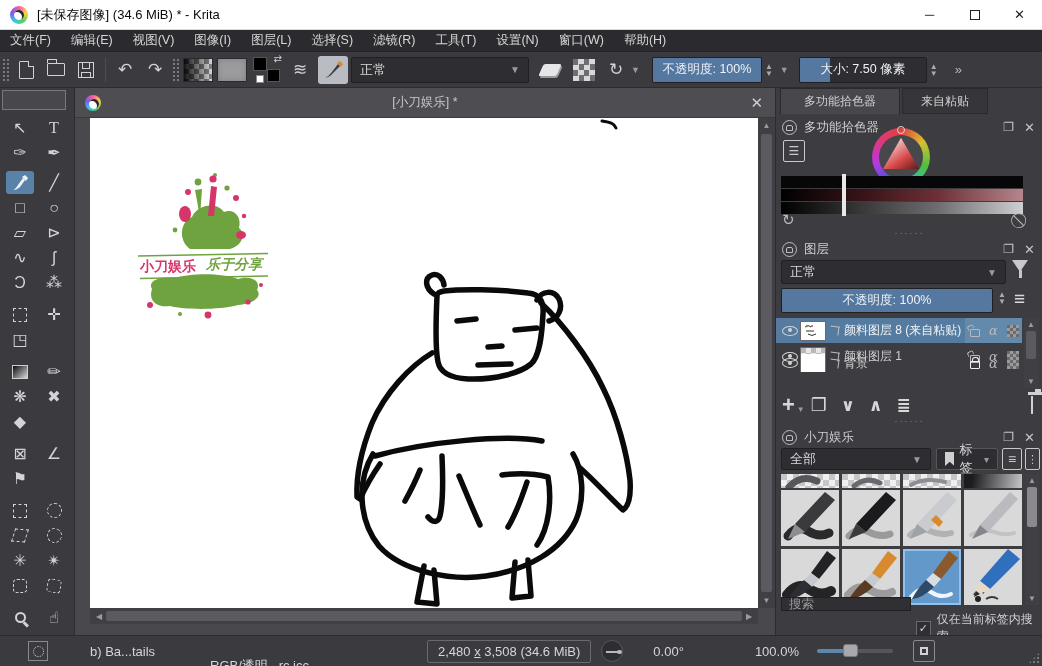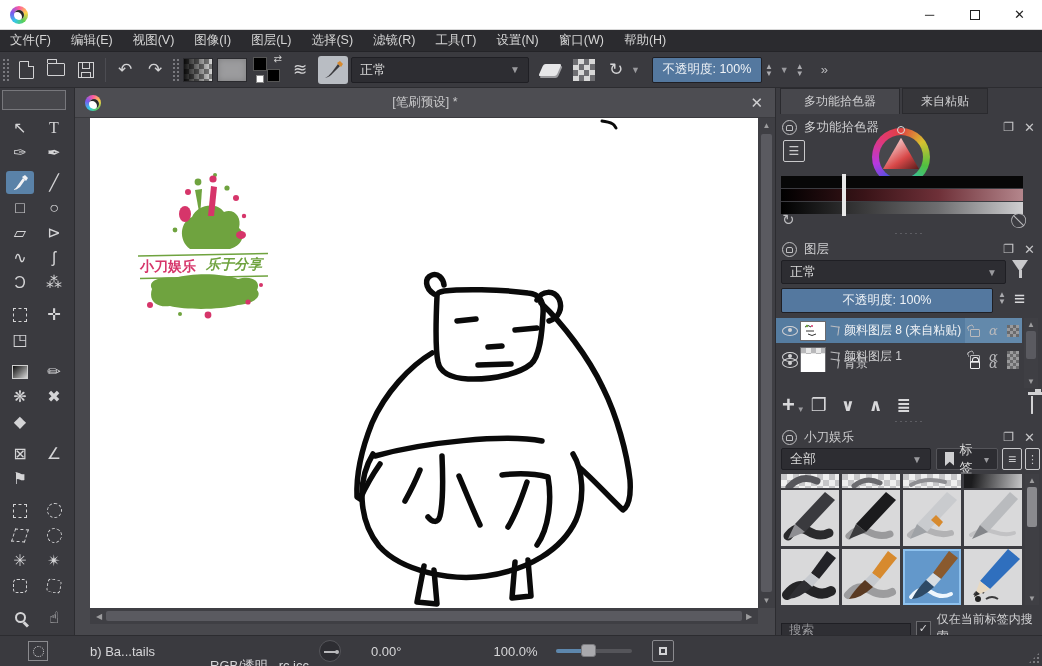--- a/index.html
+++ b/index.html
@@ -186,20 +186,21 @@
     align-items:center; justify-content:center;}
   .zbtn .in { width:8px; height:8px; border:2px solid #d2d2d4; }
   .rgrip { position:absolute; right:2px; bottom:2px; width:12px; height:12px;
     background:radial-gradient(#7a7a7e 1px, transparent 1.2px) 0 0/4px 4px; clip-path:polygon(100% 0,100% 100%,0 100%);}
 </style>
 </head>
 <body>
 
 <div id="titlebar" class="abs">
   <div class="krita-logo"></div>
+  <span>[未保存图像]  (34.6 MiB)  * - Krita</span>
   <div class="wbtns">
     <div class="wbtn">
         <span>─</span>
       </div>
     <div class="wbtn">
         <span class="maxbox"></span>
       </div>
     <div class="wbtn">
         <span>✕</span>
       </div>
@@ -272,20 +273,24 @@
   <span style="color:#9a9a9e; font-size:9px;">▼</span>
   <div class="slider" style="width:110px; margin-left:12px;">
     <div class="fill" style="width:100%;"></div>
     <div class="lbl">不透明度: 100%</div>
   </div>
   <div class="spin">
       <span>▲</span>
       <span>▼</span>
     </div>
   <span style="color:#9a9a9e; font-size:9px; margin:0 4px;">▼</span>
+  <div class="slider" style="width:128px; margin-left:6px;">
+    <div class="fill" style="width:24%;"></div>
+    <div class="lbl">大小: 7.50 像素</div>
+  </div>
   <div class="spin">
       <span>▲</span>
       <span>▼</span>
     </div>
   <span style="color:#b9b9bc; font-size:13px; margin-left:14px;">»</span>
 </div>
 
 <div id="toolbox" class="abs">
   <div class="tbx-head"></div>
 
@@ -345,21 +350,21 @@
     </div>
   <div class="tool" style="left:6px;top:518px;">
       <span class="mzoom"></span>
     </div>
   <div class="tool" style="left:40px;top:518px;">☝</div>
 </div>
 
 <div id="subwin" class="abs">
   <div id="subtitle">
     <div class="krita-logo" style="width:16px;height:16px;"></div>
-    <span class="ttl">[笔刷预设]  *</span>
+    <span class="ttl">[小刀娱乐]  *</span>
     <span style="margin-left:auto; margin-right:12px; font-size:15px; color:#cfcfd1; z-index:2;">✕</span>
   </div>
 
   <div id="canvas">
     <svg width="668" height="490" viewBox="0 0 668 490">
 
       <g>
         <path d="M100 131 C 88 122 90 104 102 99 C 107 87 126 83 134 94 C 144 90 152 99 149 110 C 157 117 151 128 140 131 Z" fill="#6fa33f"></path>
         <path d="M110 99 L 105 72 L 112 71 Z" fill="#6fa33f"></path>
         <circle cx="108" cy="64" r="3.4" fill="#6fa33f"></circle>
@@ -645,38 +650,39 @@
         <path d="M16 32 L26 40 L10 48 Z" fill="#e8d9c2"></path>
         <path d="M12 42 L16 45 L10 48 Z" fill="#2a2a2c"></path>
       </svg></div>
 
   <div class="sbar" style="left:249px; top:386px; width:14px; height:131px;">
     <span class="arrow" style="top:2px;">▲</span>
     <span class="arrow" style="bottom:2px;">▼</span>
     <span class="thumb" style="left:2px; right:2px; top:13px; height:40px; background:#8a8a8e;"></span>
   </div>
 
-  <div class="searchbox" style="left:5px; top:535px; width:130px; height:14px;">
+  <div class="searchbox" style="left:5px; top:509px; width:130px; height:14px;">
     <span>搜索</span>
   </div>
   <div class="abs flex" style="left:140px; top:523px; color:#d2d2d4; font-size:12px;">
     <span class="chk">✓</span>
     <span>仅在当前标签内搜索</span>
   </div>
 </div>
 
 <div id="statusbar" class="abs">
   <div class="selicon">
       <span class="c"></span>
     </div>
   <span style="margin-left:42px;text-align:right;">b) Ba...tails</span>
   <span style="margin-left:55px;margin-top:29px;">RGB/透明...rc.icc</span>
+  <div class="dimsbox" style="margin-left:118px;"><span>2,480 </span><span style="text-decoration:underline;">x</span><span> 3,508 (34.6 MiB)</span></div>
   <div class="anglecirc" style="margin-left:10px;"></div>
   <span style="margin-left:30px;">0.00°</span>
-  <span style="margin-left:92px;">100.0%</span>
+  <span style="margin-left:71px;">100.0%</span>
   <div class="ztrack" style="margin-left:18px;">
     <span class="zfill"></span>
       <span class="zhandle"></span>
   </div>
   <div class="zbtn" style="margin-left:20px;">
       <span class="in"></span>
     </div>
   <div class="rgrip"></div>
 </div>
 

